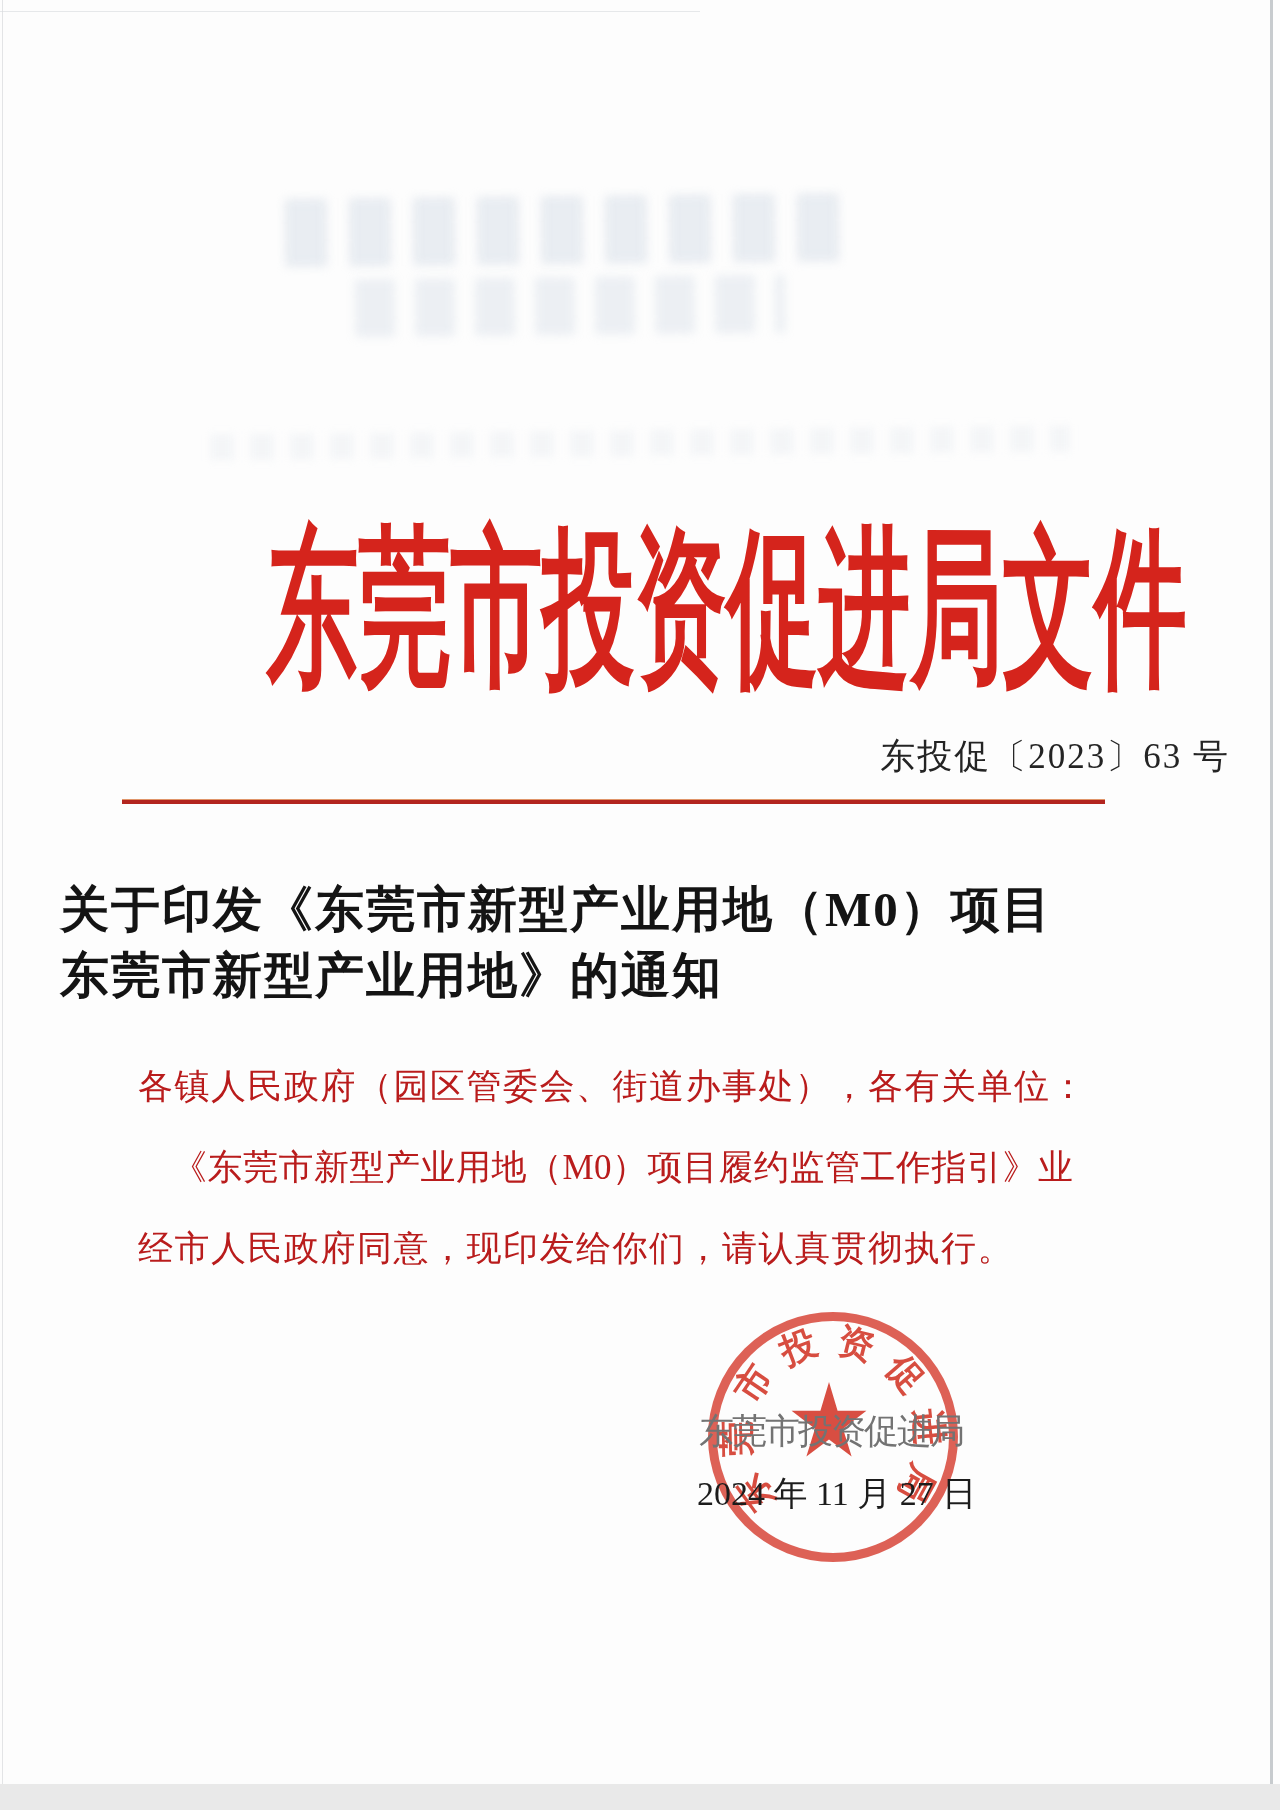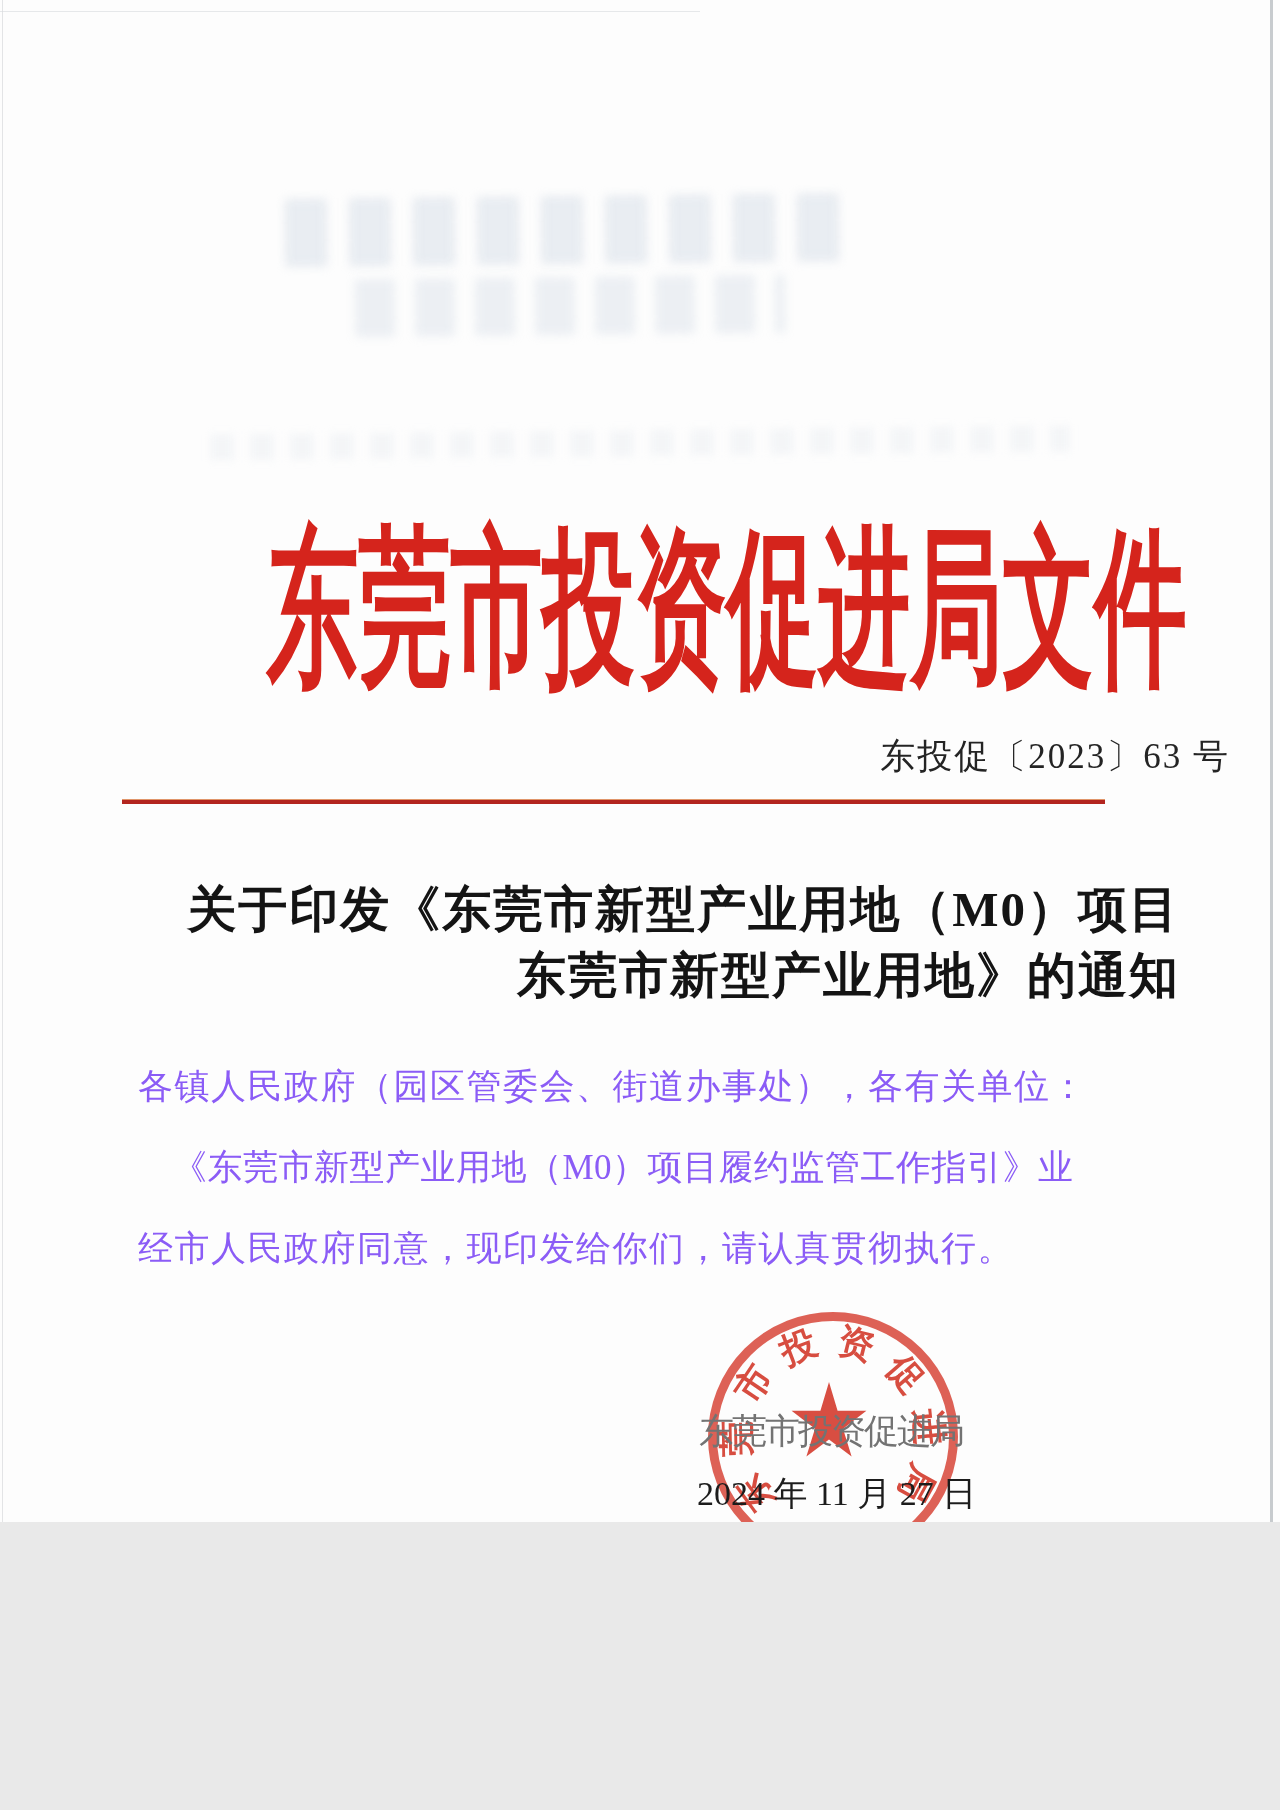--- a/index.html
+++ b/index.html
@@ -1,19 +1,19 @@
 <!DOCTYPE html>
 <html><head>
 <meta charset="utf-8">
 <style>
   * { margin:0; padding:0; box-sizing:border-box; }
   html,body { background:#e9e9e9; }
   .page {
     position:relative;
-    width:1280px; height:1522px;
+    width:1280px; height:1784px;
     background:#fdfdfd;
     overflow:hidden;
     font-family:"Liberation Serif","DejaVu Serif",serif;
     color:#1f1f1f;
   }
   
   .scan-edge-right { position:absolute; left:1270px; top:0; width:3px; height:1810px;
     background:#b4babd; opacity:.75; }
   .scan-edge-left { position:absolute; left:2px; top:0; width:1px; height:1810px;
     background:#c9cccf; opacity:.5; }
@@ -42,26 +42,26 @@
     text-align:right; font-size:35px; letter-spacing:2px; color:#242424;
   }
   .red-divider {
     position:absolute; left:122px; top:799px; width:983px; height:5px;
     background:#b3251f; border-top:1px solid #e0956a;
   }
 
   
   .doc-title {
     position:absolute; left:60px; top:877px; width:1120px;
-    text-align:right; font-weight:700;
+    text-align:left; font-weight:700;
     font-size:49px; line-height:66px; letter-spacing:2px; color:#141414;
   }
 
   
-  .body-line { position:absolute; font-size:35px; line-height:1.2; color:#8b5cf6; white-space:nowrap; }
+  .body-line { position:absolute; font-size:35px; line-height:1.2; color:#b91c1c; white-space:nowrap; }
   .body-l1 { left:138px; top:1066px; letter-spacing:1.5px; }
   .body-l2 { left:172px; top:1147px; letter-spacing:0.5px;text-align:right; }
   .body-l3 { left:138px; top:1228px; letter-spacing:1.5px; }
 
   
   .seal { position:absolute; left:708px; top:1312px; width:250px; height:250px;
     border:9px solid rgba(213,58,44,.80); border-radius:50%; z-index:1; }
   .seal-star { position:absolute; left:73px; top:61px; width:78px; height:82px;
     background:rgba(211,54,40,.88);
     clip-path:polygon(50% 0%, 61% 35%, 98% 35%, 68% 57%, 79% 91%, 50% 70%, 21% 91%, 32% 57%, 2% 35%, 39% 35%); }

